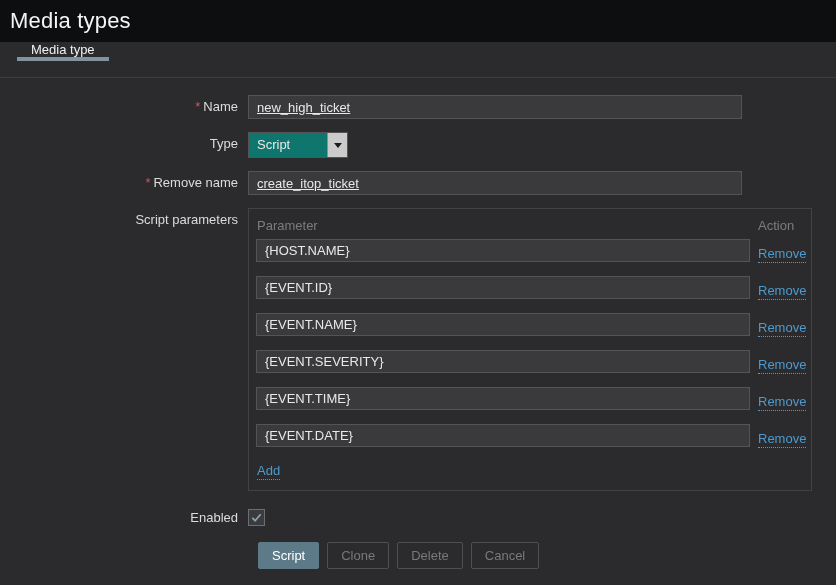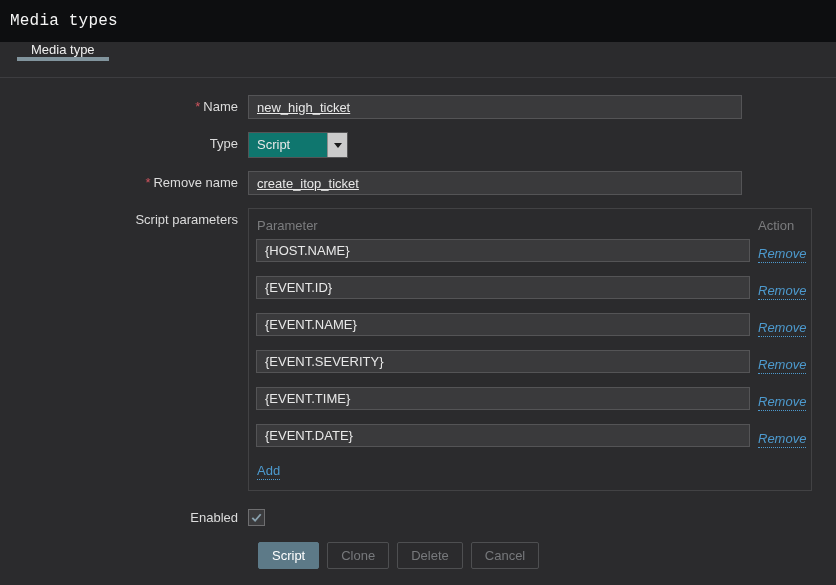--- a/index.html
+++ b/index.html
@@ -13,25 +13,24 @@
 
   
   .page-header {
     height: 42px;
     background: #0d0e10;
     display: flex;
     align-items: center;
     padding-left: 10px;
   }
   .page-header h1 {
-    font-size: 16px;
+    font-size: 22px;
     font-weight: 400;
     color: #f5f5f5;
     letter-spacing: 0.2px;
-    font-family: Liberation Mono, monospace;
   }
 
   
   .tabbar {
     height: 36px;
     border-bottom: 1px solid #3d3d40;
     padding-left: 17px;
     display: flex;
     align-items: flex-start;
   }
@@ -154,21 +153,21 @@
     flex: 0 0 494px;
     height: 23px;
     background: #3a3a3c;
     border: 1px solid #545456;
     color: #e8e8e8;
     font-size: 13px;
     font-family: "Liberation Sans", sans-serif;
     padding: 0 8px;
     outline: none;
   }
-  .param-row .action-cell { margin-left: 8px; font-style: italic; }
+  .param-row .action-cell { margin-left: 8px; }
 
   a.link {
     color: #4d9ace;
     font-size: 13px;
     text-decoration: none;
     border-bottom: 1px dotted #4d9ace;
     padding-bottom: 1px;
     cursor: pointer;
   }
   .add-row { margin-top: 14px; padding-left: 1px; }

